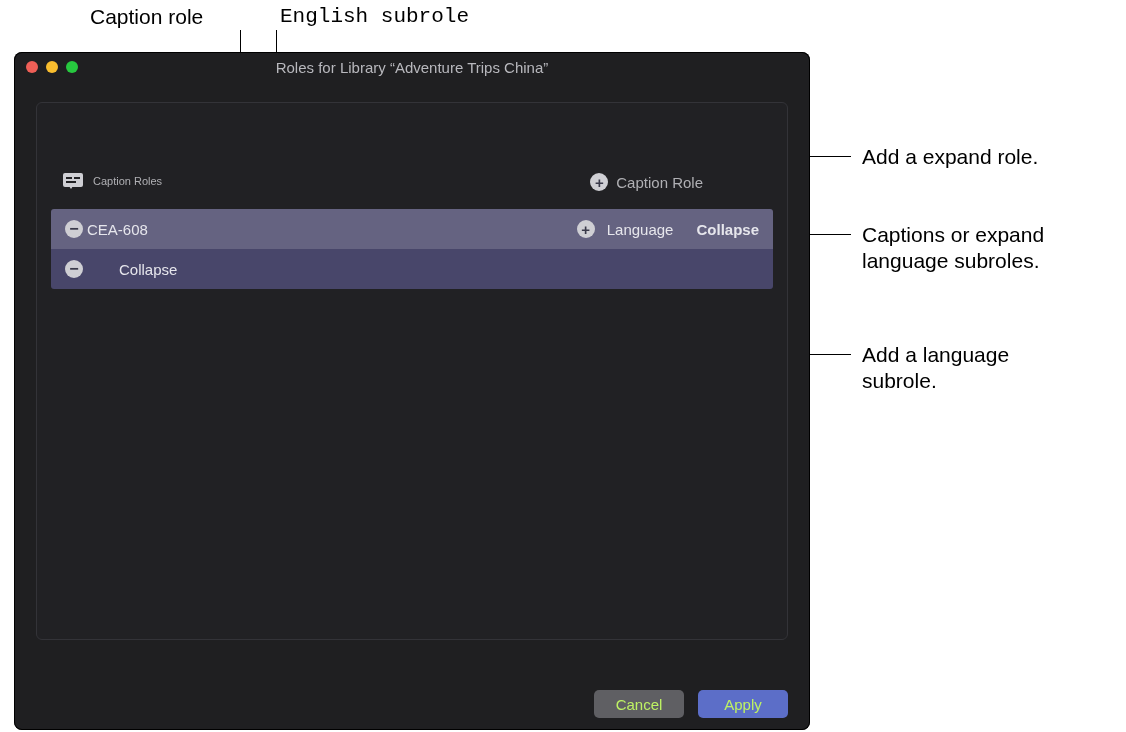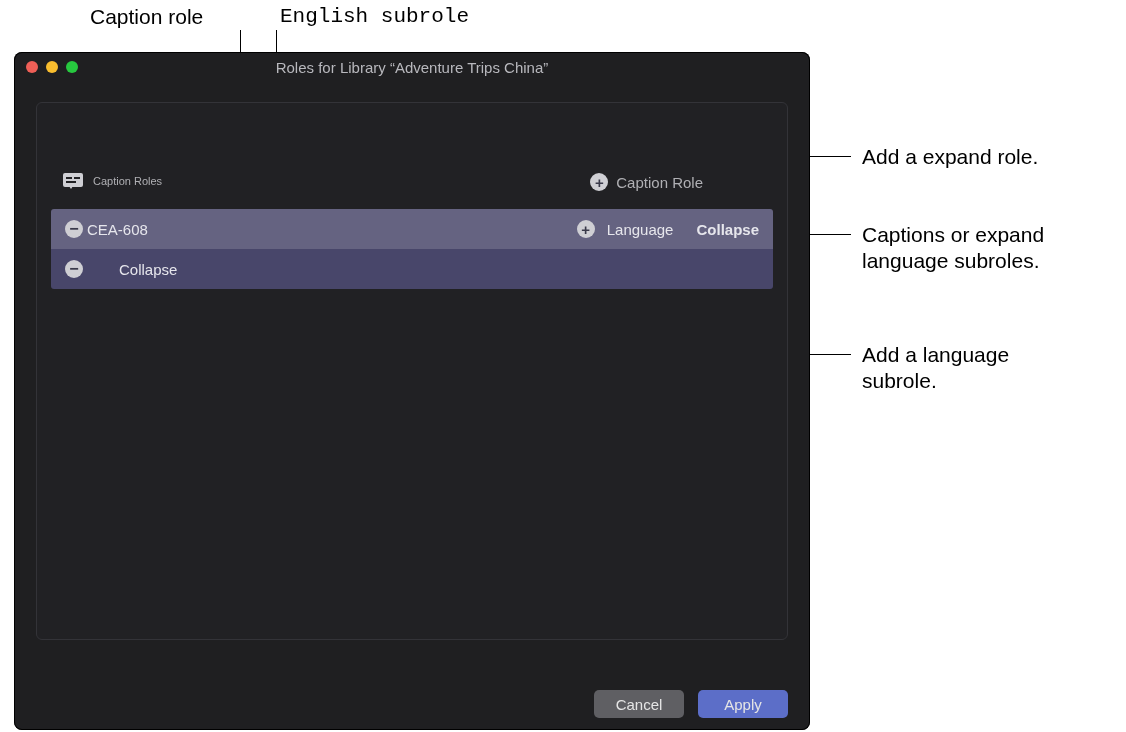--- a/index.html
+++ b/index.html
@@ -200,21 +200,21 @@
     gap: 14px;
   }
   .btn {
     min-width: 90px;
     height: 28px;
     border-radius: 5px;
     display: flex;
     align-items: center;
     justify-content: center;
     font-size: 15px;
-    color: #e5e5e5;
+    color: #bef264;
     font-weight: 500;
     cursor: pointer;
   }
   .btn.default { background: var(--bg-btn); }
   .btn.primary { background: var(--bg-btn-primary); }
 </style>
 </head>
 <body>
 
 <div class="callout" style="left:90px; top:4px;">Caption role</div>

